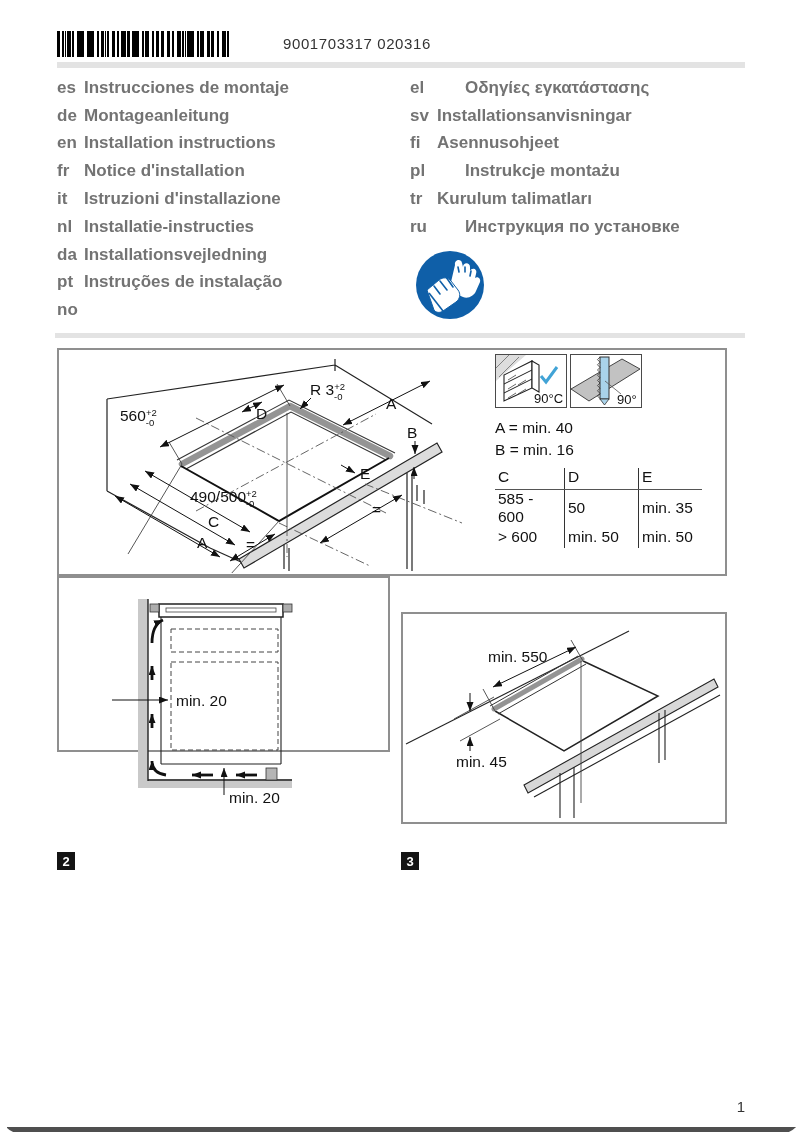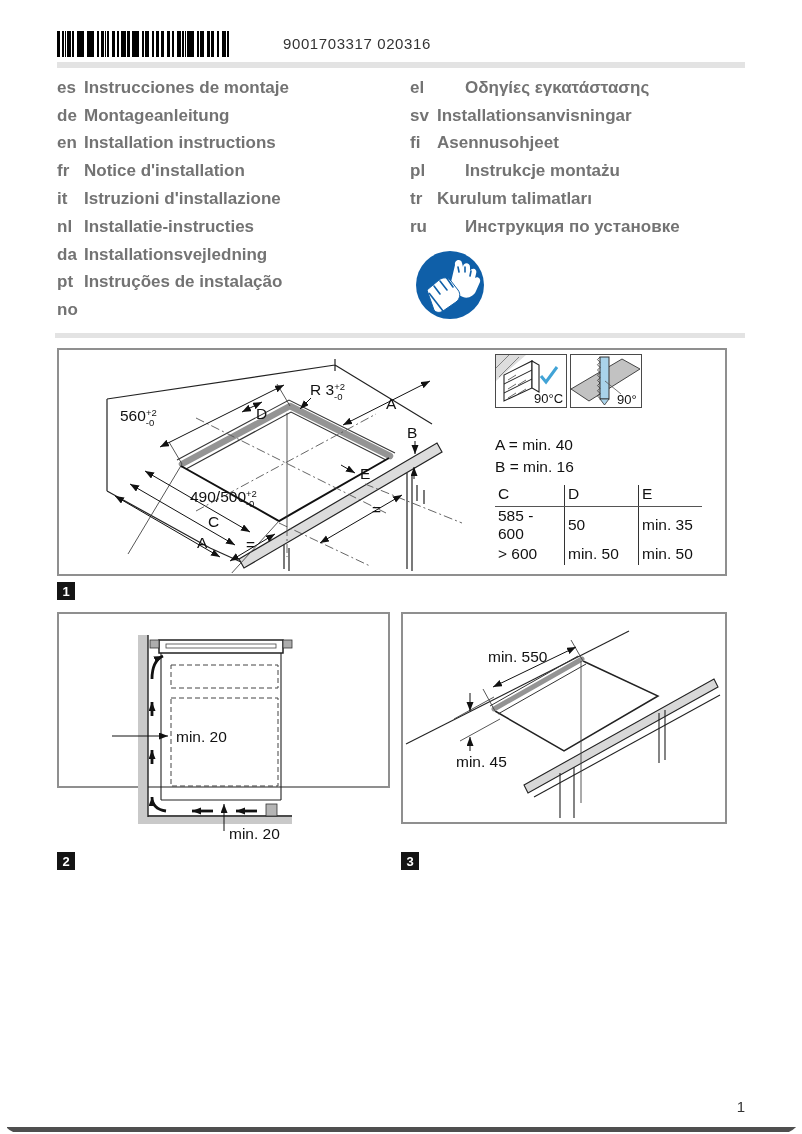--- a/index.html
+++ b/index.html
@@ -20,21 +20,21 @@
   .lang-row .code{display:inline-block;min-width:22px;margin-right:5px;}
   .lang-row.tab .code{min-width:50px;}
   
   .figbox{border:2px solid #8f8f8f;background:#fff;box-sizing:border-box;}
   .figlabel{width:18px;height:18px;background:#141414;color:#fff;font-size:13px;font-weight:bold;
     display:flex;align-items:center;justify-content:center;}
   
   #fig1-panel{left:436px;top:4px;width:228px;}
   .iconrow{display:flex;gap:3px;}
   .iconbox{width:72px;height:54px;border:1.5px solid #4a4a4a;background:#fff;box-sizing:border-box;}
-  .notes{margin-top:26px;font-size:15.5px;line-height:22px;color:#111;}
+  .notes{margin-top:9px;font-size:15.5px;line-height:22px;color:#111;}
   table.spec{border-collapse:collapse;margin-top:7px;font-size:15.5px;}
   table.spec th,table.spec td{font-weight:normal;text-align:left;padding:0 4px 2px 3px;}
   table.spec th{border-bottom:1.5px solid #555;padding-bottom:3px;}
   table.spec .c2,table.spec .c3{border-left:1px solid #333;}
   table.spec .w1{width:62px;} table.spec .w2{width:66px;} table.spec .w3{width:56px;}
   svg text{font-family:"Liberation Sans",sans-serif;fill:#111;}
   #page-num{left:700px;top:1098px;width:45px;text-align:right;font-size:15px;color:#333;}
   #bottom-bar{left:7px;top:1127px;width:791px;height:5px;background:#4f4f4f;}
 </style>
 </head>
@@ -235,21 +235,21 @@
             <td>&gt; 600</td>
             <td class="c2">min. 50</td>
             <td class="c3">min. 50</td>
           </tr>
         </tbody>
       </table>
     </div>
   </div>
   <div class="abs figlabel" style="left:57px;top:582px;">1</div>
 
-  <div class="abs figbox" style="left:57px;top:612px;width:333px;height:176px;">
+  <div class="abs figbox" style="left:57px;top:576px;width:333px;height:176px;">
     <svg class="abs" style="left:1px;top:1px;" width="329" height="232" viewBox="0 0 329 232">
       <defs>
         <marker id="k2" markerWidth="10" markerHeight="8" refX="9" refY="3.5" orient="auto-start-reverse" markerUnits="userSpaceOnUse">
           <path d="M0,0 L9,3.5 L0,7 Z" fill="#111"></path>
         </marker>
       </defs>
       <rect x="78" y="20" width="10" height="189" fill="#c9c9c9"></rect>
       <rect x="78" y="200" width="154" height="9" fill="#c9c9c9"></rect>
       <path d="M88,20 V202 M88,201 H232" stroke="#222" stroke-width="1.4" fill="none"></path>
 

